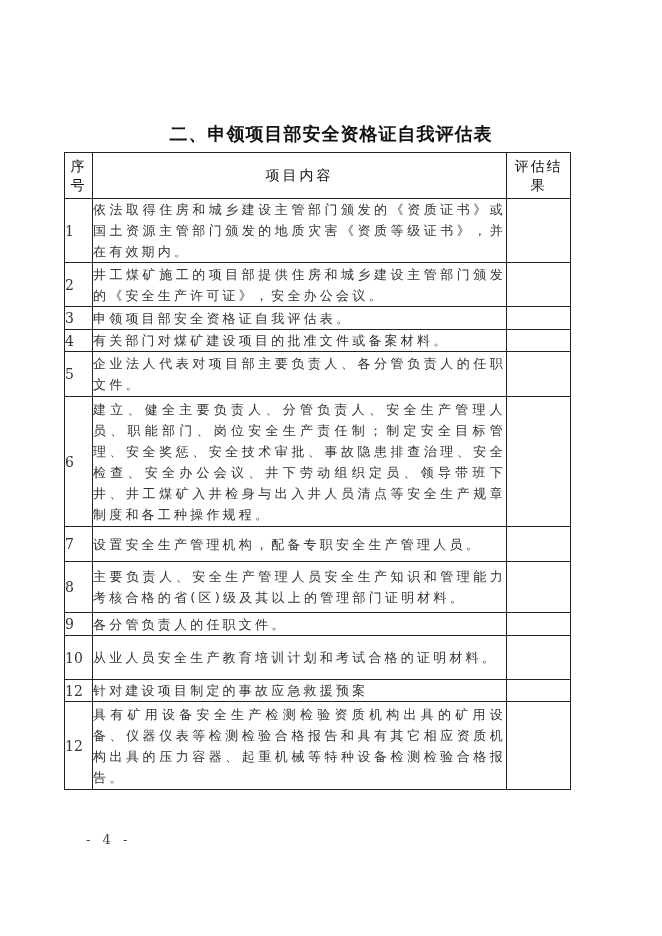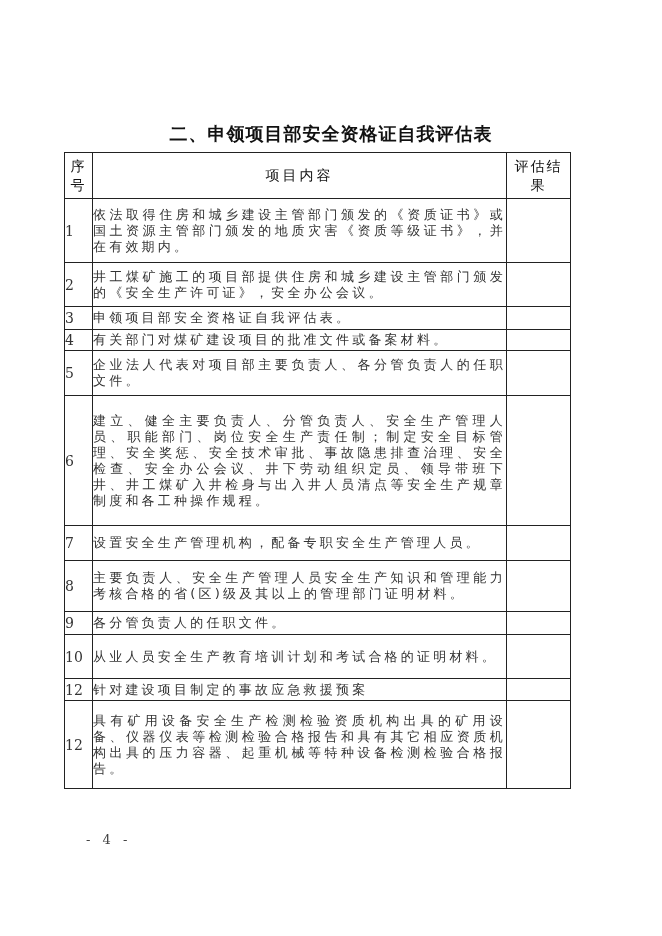--- a/index.html
+++ b/index.html
@@ -63,21 +63,21 @@
       text-align: left;
       padding-left: 4px;
       font-size: 14px;
       font-family: "DejaVu Serif", "Liberation Serif", serif;
       color: #333;
     }
     td.content {
       padding: 1px 6px 1px 6px;
       font-family: "DejaVu Sans", "Liberation Sans", sans-serif;
       font-size: 13px;
-      line-height: 16px;
+      line-height: 21px;
       letter-spacing: 3.2px;
       color: #333;
       text-align: justify;
       word-break: break-all;
     }
     td.result { }
     .footer-page {
       position: absolute;
       left: 86px;
       top: 832px;

